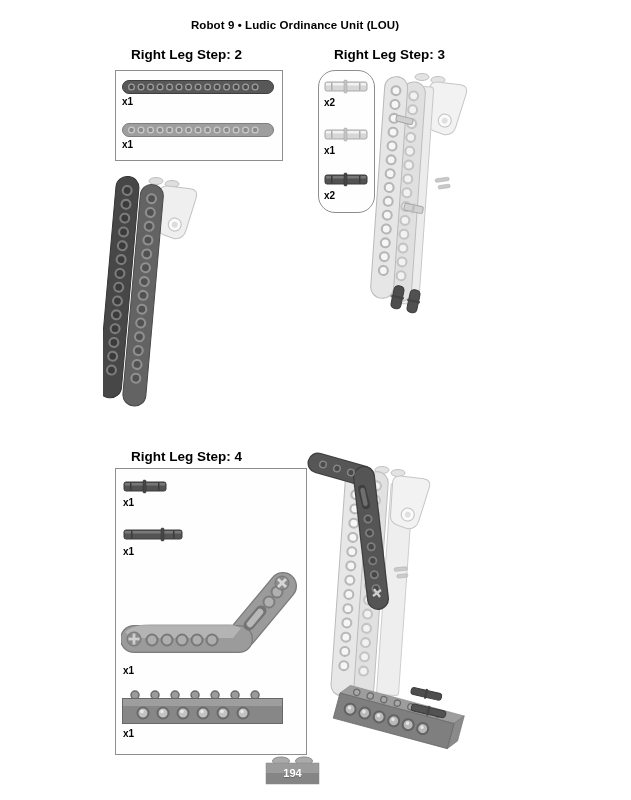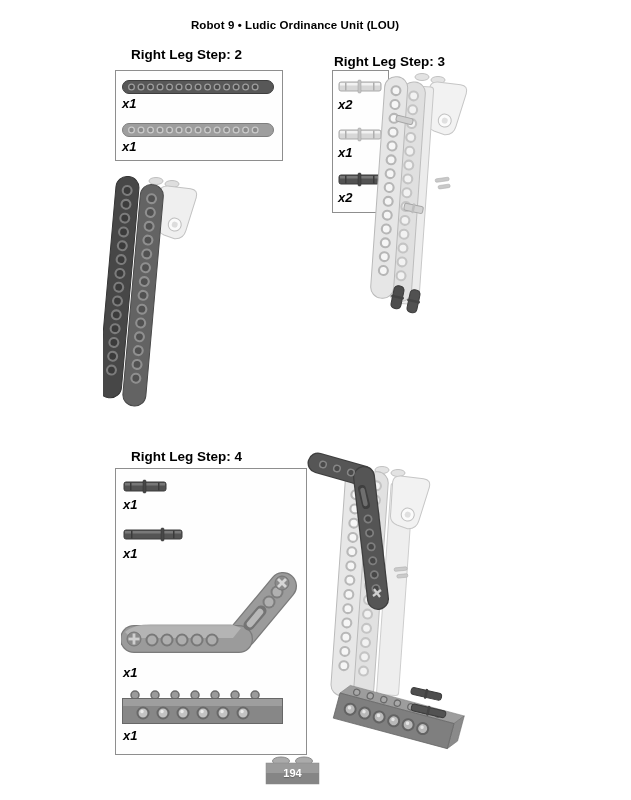--- a/index.html
+++ b/index.html
@@ -3,21 +3,21 @@
 <meta charset="utf-8">
 <style>
   html,body{margin:0;padding:0;background:#fff;}
   .page{position:relative;width:506px;height:800px;background:#ffffff;overflow:hidden;
         font-family:"Liberation Sans", sans-serif;color:#000;}
   .hdr{position:absolute;top:19px;left:0;width:590px;text-align:center;
        font-size:11.5px;font-weight:bold;letter-spacing:.1px;}
   .step-title{position:absolute;margin:0;font-size:13.5px;font-weight:bold;white-space:nowrap;padding-left:16px;}
   .parts-box{position:absolute;border:1px solid #8e8e8e;background:#fefefe;}
   .part-icon{position:absolute;}
-  .qty{position:absolute;font-size:13px;font-weight:bold;line-height:1;font-style:italic;}
+  .qty{position:absolute;font-size:10px;font-weight:bold;line-height:1;}
   .assembly{position:absolute;}
   .page-brick{position:absolute;left:265px;top:754px;width:55px;height:32px;}
   .page-num{position:absolute;left:265px;top:767px;width:55px;text-align:center;
             font-size:11px;font-weight:bold;color:#ffffff;text-shadow:0 1px 1px rgba(0,0,0,.25);}
 </style>
 </head>
 <body>
 
 <div class="page">
 
@@ -52,23 +52,23 @@
     <g transform="rotate(5 30 20)">
       <rect x="38" y="16" width="23" height="222" rx="11" fill="#636363" stroke="#4a4a4a"></rect>
       <line x1="49.5" y1="30" x2="49.5" y2="224" stroke="#8f8f8f" stroke-width="11" stroke-linecap="round" stroke-dasharray="0.01 13.857"></line>
       <line x1="49.5" y1="30" x2="49.5" y2="224" stroke="#515151" stroke-width="6.8" stroke-linecap="round" stroke-dasharray="0.01 13.857"></line>
       <rect x="13" y="10" width="23" height="222" rx="11" fill="#474747" stroke="#353535"></rect>
       <line x1="24.5" y1="24" x2="24.5" y2="218" stroke="#7c7c7c" stroke-width="11" stroke-linecap="round" stroke-dasharray="0.01 13.857"></line>
       <line x1="24.5" y1="24" x2="24.5" y2="218" stroke="#3b3b3b" stroke-width="6.8" stroke-linecap="round" stroke-dasharray="0.01 13.857"></line>
     </g>
   </svg>
 
-  <h2 class="step-title" style="left:318px;top:47px;margin-top:7px;">Right Leg Step: 3</h2>
-
-  <div class="parts-box" style="left:332px;top:70px;width:55px;height:141px;">
+  <h2 class="step-title" style="left:318px;top:47px;">Right Leg Step: 3</h2>
+
+  <div class="parts-box" style="left:318px;top:70px;width:55px;height:141px;border-radius:17px;">
     <svg class="part-icon" style="left:5px;top:7px;" width="45" height="17">
       <rect x="1" y="4" width="42" height="9" rx="2" fill="#d7d7d7" stroke="#a9a9a9"></rect>
       <rect x="2" y="5" width="40" height="2.5" fill="#f2f2f2"></rect>
       <rect x="20" y="2" width="3" height="13" rx="1" fill="#c5c5c5" stroke="#9e9e9e" stroke-width="0.5"></rect>
       <rect x="7" y="4.5" width="1.5" height="8" fill="#aeaeae"></rect>
       <rect x="35" y="4.5" width="1.5" height="8" fill="#aeaeae"></rect>
     </svg>
     <span class="qty" style="left:5px;top:27px;">x2</span>
 
     <svg class="part-icon" style="left:5px;top:55px;" width="45" height="17">

